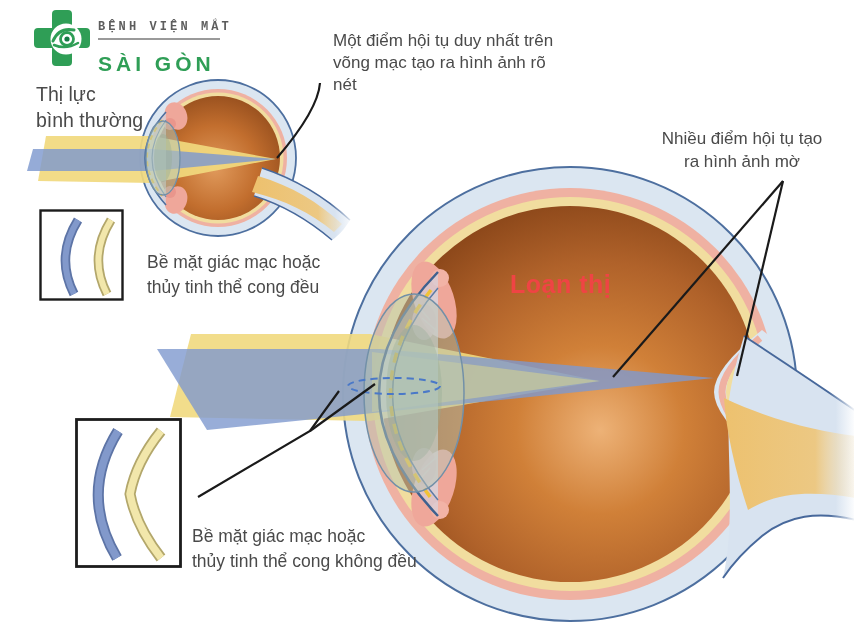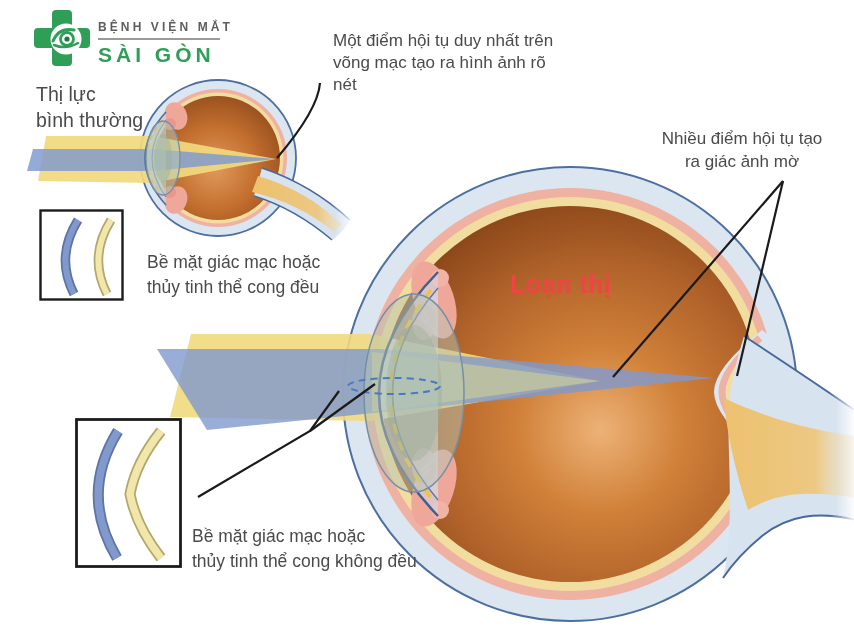--- a/index.html
+++ b/index.html
@@ -15,23 +15,23 @@
   .lbl-normal-vision { left:36px; top:82px; font-size:19.5px; line-height:1.32; font-weight:500; }
   .lbl-single-focus  { left:333px; top:30px; font-size:17px; line-height:1.3; }
   .lbl-multi-focus   { left:642px; top:128px; width:200px; text-align:center; font-size:17px; line-height:1.35; }
   .lbl-even          { left:147px; top:250px; font-size:17.5px; line-height:1.45; }
   .lbl-uneven        { left:192px; top:524px; font-size:17.5px; line-height:1.45; }
   .lbl-astigmatism   { left:510px; top:270px; font-size:25px; font-weight:bold; color:#ef4444; letter-spacing:.5px; }
 
   .logo { position:absolute; left:28px; top:8px; width:260px; height:66px; }
   .logo-icon { position:absolute; left:0; top:0; }
   .logo-text { position:absolute; left:70px; top:12px; }
-  .logo-line1 { font-size:12px; letter-spacing:3.1px; color:#5d5d5d; font-weight:bold; white-space:nowrap; }
+  .logo-line1 { font-size:12px; letter-spacing:3.1px; color:#5d5d5d; font-weight:bold; white-space:nowrap;font-family:Liberation Mono, monospace; }
   .logo-rule  { width:122px; height:1.5px; background:#9a9a9a; margin-top:4px; }
-  .logo-line2 { font-size:21px; font-weight:bold; letter-spacing:4px; color:#2f9e56; margin-top:3px; white-space:nowrap; }
+  .logo-line2 { font-size:21px; font-weight:bold; letter-spacing:4px; color:#2f9e56; margin-top:12px; white-space:nowrap; }
 </style>
 </head>
 <body>
 
 <div class="canvas">
 
   <svg class="artwork" width="854" height="640" viewBox="0 0 854 640">
     <defs>
       <radialGradient id="irisL" gradientUnits="userSpaceOnUse" cx="600" cy="430" r="240">
         <stop offset="0" stop-color="#edb277"></stop>
@@ -191,20 +191,20 @@
       <div class="logo-line2">SÀI GÒN</div>
     </div>
   </div>
 
   <div class="lbl lbl-single-focus">Một điểm hội tụ duy nhất trên
 võng mạc tạo ra hình ảnh rõ
 nét</div>
   <div class="lbl lbl-normal-vision">Thị lực
 bình thường</div>
   <div class="lbl lbl-multi-focus">Nhiều điểm hội tụ tạo
-ra giác ảnh mờ</div>
+ra hình ảnh mờ</div>
   <div class="lbl lbl-astigmatism">Loạn thị</div>
   <div class="lbl lbl-even">Bề mặt giác mạc hoặc
 thủy tinh thể cong đều</div>
   <div class="lbl lbl-uneven">Bề mặt giác mạc hoặc
 thủy tinh thể cong không đều</div>
 
 </div>
 
 </body></html>

